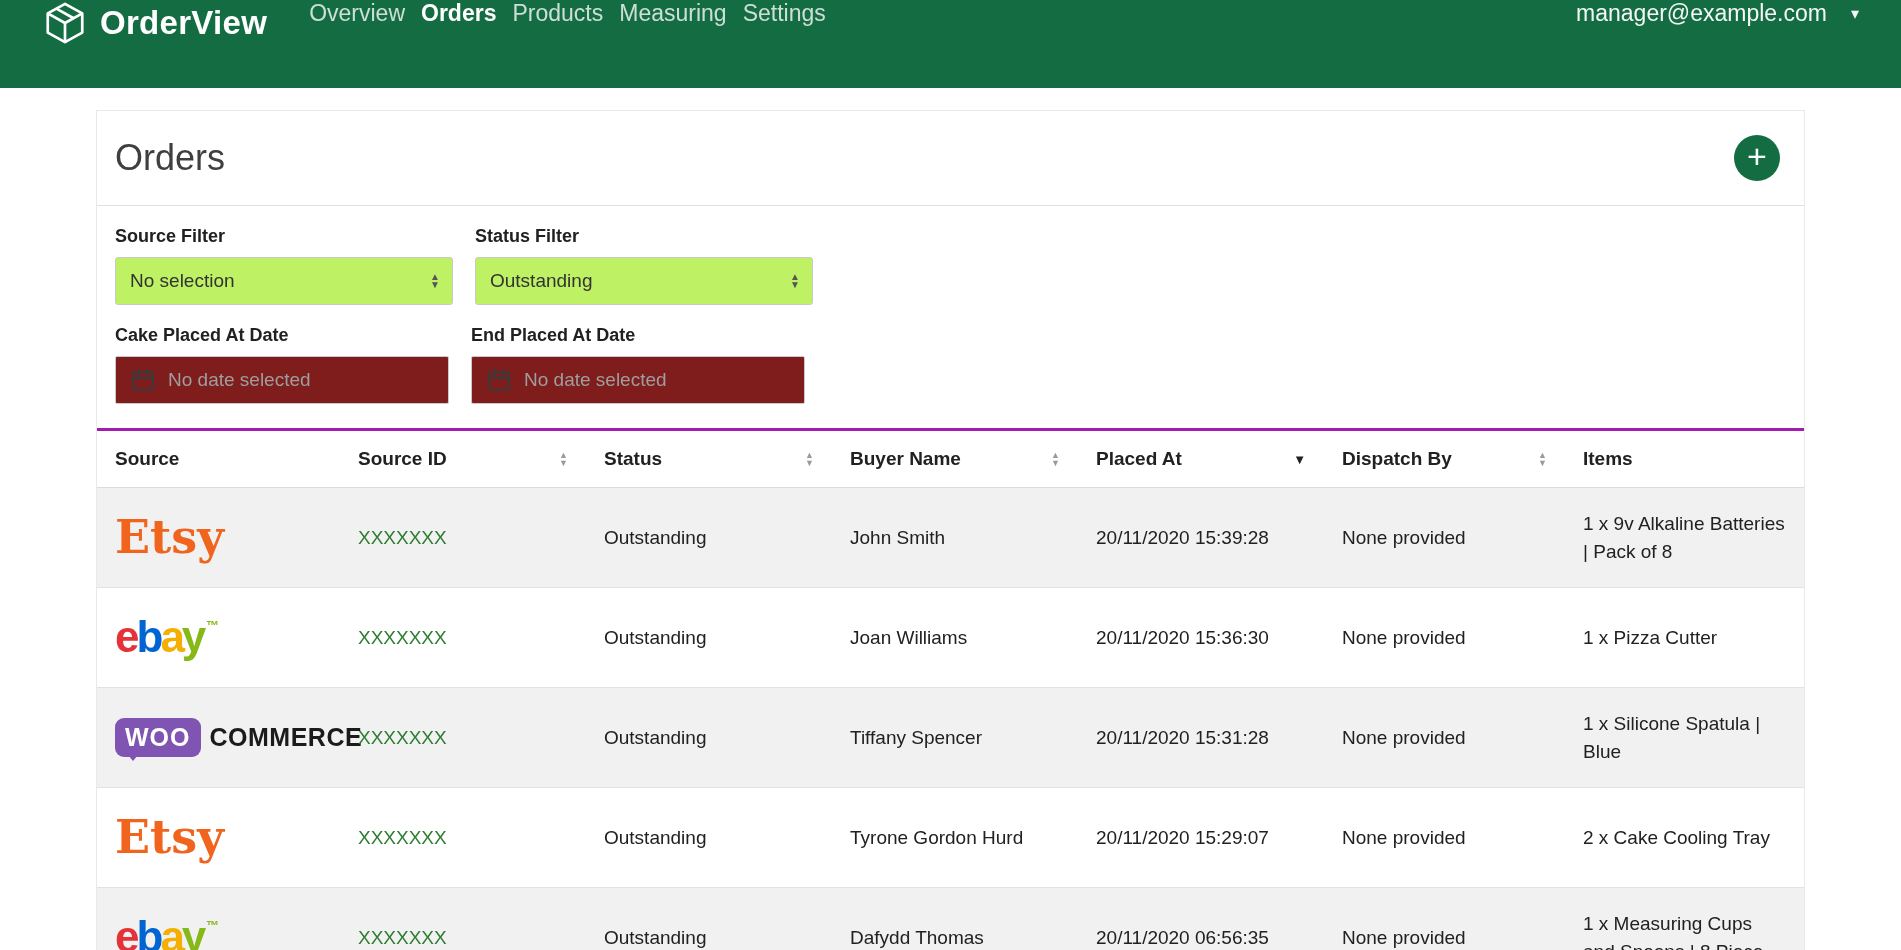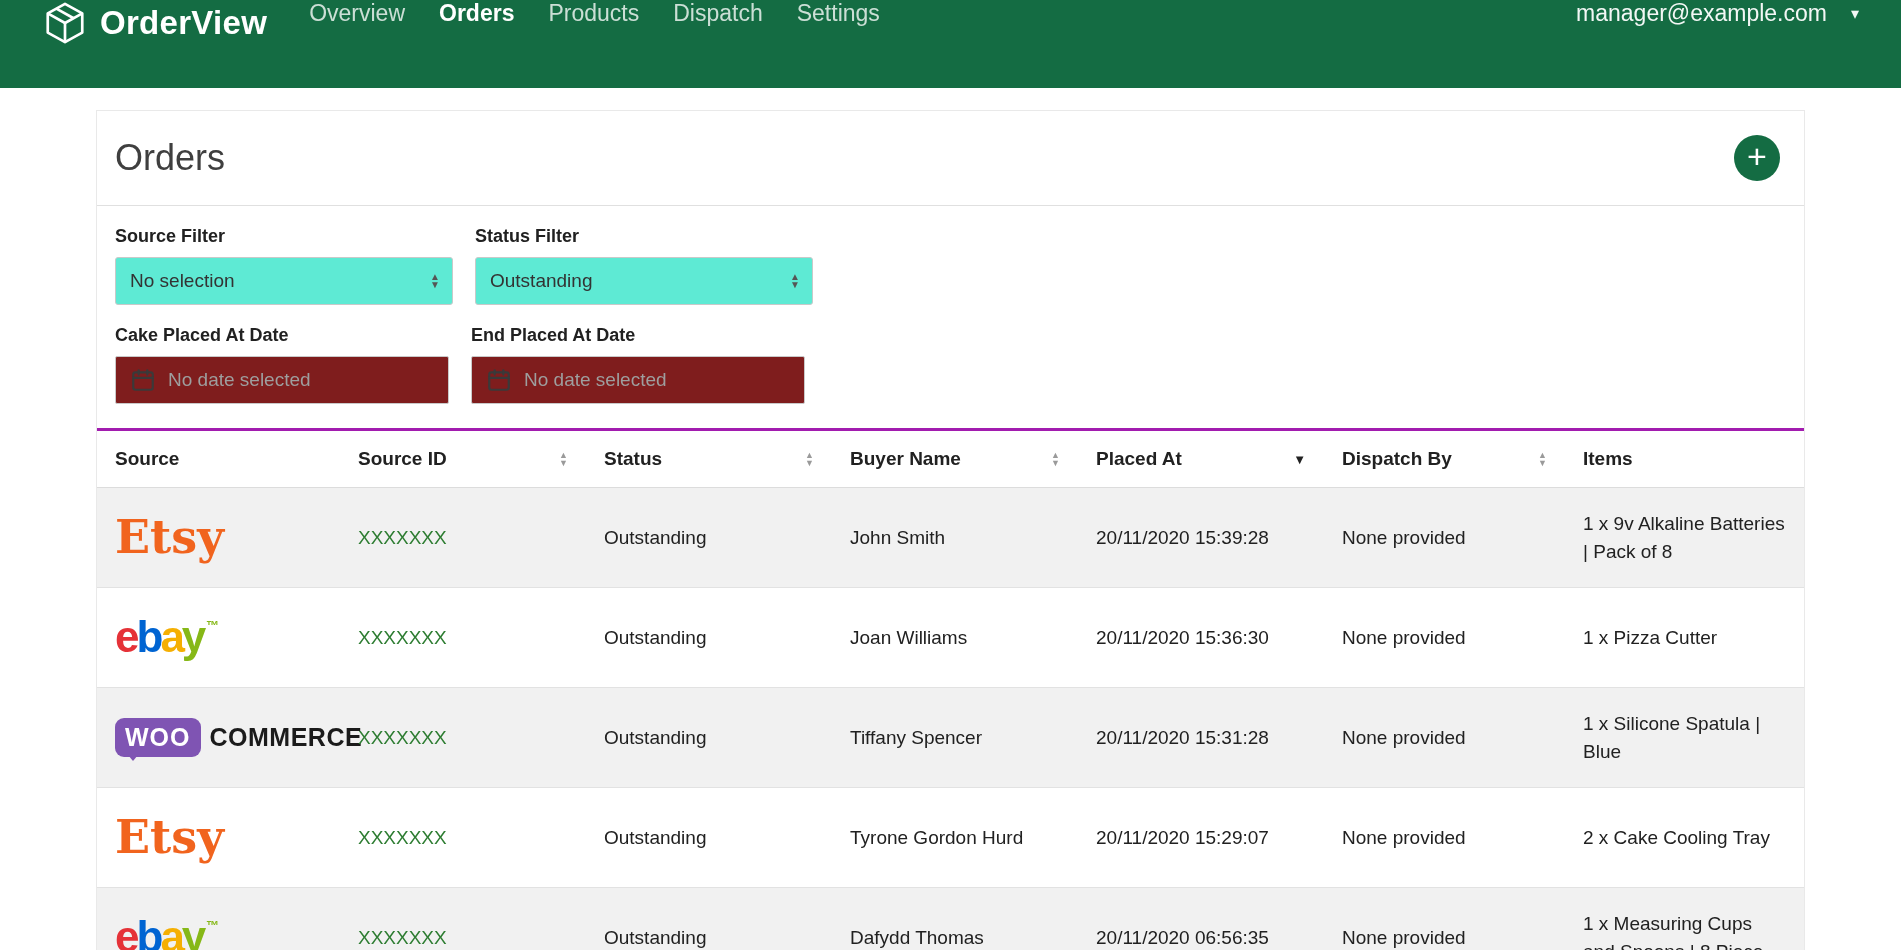--- a/index.html
+++ b/index.html
@@ -11,40 +11,40 @@
   }
   *{box-sizing:border-box;margin:0;padding:0;}
   html,body{width:1901px;height:950px;overflow:hidden;}
   body{background:#ffffff;font-family:"Liberation Sans",sans-serif;color:#212121;}
 
   
   .navbar{height:88px;background:var(--green);display:flex;align-items:flex-start;padding:0 42px;color:#fff;}
   .brand{display:flex;align-items:center;gap:12px;cursor:pointer;}
   .brand-icon svg{display:block;}
   .brand-name{font-size:33px;font-weight:700;letter-spacing:.3px;}
-  .nav-links{display:flex;gap:34px;margin-left:42px;align-items:center;}
+  .nav-links{display:flex;gap:16px;margin-left:42px;align-items:center;}
   .nav-link{font-size:23px;color:rgba(255,255,255,.78);text-decoration:none;cursor:pointer;}
   .nav-link.active{color:#ffffff;font-weight:700;}
   .nav-user{margin-left:auto;display:flex;align-items:center;gap:24px;font-size:23px;cursor:pointer;color:rgba(255,255,255,.95);}
   .caret-down{font-size:16px;line-height:1;}
 
   
   .card{width:1709px;margin:22px auto 0;border:1px solid #e9e9e9;border-bottom:none;background:#fff;}
   .card-header{display:flex;align-items:center;justify-content:space-between;padding:24px 24px 24px 18px;border-bottom:1px solid #e0e0e0;}
   .page-title{font-size:36px;font-weight:400;color:#3f3f3f;}
   .add-button{width:46px;height:46px;border-radius:50%;background:var(--green);color:#fff;border:none;font-size:34px;line-height:40px;cursor:pointer;text-align:center;padding:0 0 4px 0;}
 
   
   .filters{padding:20px 18px 22px;}
   .filter-row{display:flex;gap:22px;}
   .filter-row + .filter-row{margin-top:20px;}
   .filter-label{display:block;font-size:18px;font-weight:700;color:#212121;margin-bottom:10px;}
   .search-input{width:420px;height:48px;border:1px solid #c9c9c9;border-radius:2px;padding:0 14px;font-size:19px;color:#333;font-family:"Liberation Sans",sans-serif;outline:none;}
   .search-input::placeholder{color:#9e9e9e;}
-  .select{width:338px;height:48px;border:1px solid #c9c9c9;border-radius:3px;background:#5eead4;display:flex;align-items:center;justify-content:space-between;padding:0 12px 0 14px;font-size:19px;color:#333;cursor:pointer;}
+  .select{width:338px;height:48px;border:1px solid #c9c9c9;border-radius:3px;background:#bef264;display:flex;align-items:center;justify-content:space-between;padding:0 12px 0 14px;font-size:19px;color:#333;cursor:pointer;}
   .select-arrows{display:flex;flex-direction:column;align-items:center;color:#555;}
   .select-arrows i{font-style:normal;font-size:10px;line-height:8px;}
   .date-input{width:334px;height:48px;border:1px solid #c9c9c9;border-radius:2px;background:#7f1d1d;display:flex;align-items:center;gap:12px;padding:0 14px;font-size:19px;color:#9e9e9e;cursor:pointer;}
   .date-input svg{flex:0 0 auto;display:block;}
 
   
   .orders-table{width:100%;border-collapse:collapse;table-layout:fixed;margin-top:2px;}
   thead th{border-top:3px solid #a21caf;border-bottom:1px solid #dcdcdc;height:58px;padding:0 18px;text-align:left;font-size:19px;font-weight:700;color:#212121;vertical-align:middle;}
   .th-inner{display:flex;align-items:center;justify-content:space-between;}
   .th-label{white-space:nowrap;}
@@ -83,21 +83,21 @@
         <path d="M12 12 V22"></path>
         <path d="M7.5 4.5 L16.5 9.5"></path>
       </svg>
     </span>
     <span class="brand-name">OrderView</span>
   </div>
   <div class="nav-links">
     <a class="nav-link">Overview</a>
     <a class="nav-link active">Orders</a>
     <a class="nav-link">Products</a>
-    <a class="nav-link">Dispatch</a>
+    <a class="nav-link">Measuring</a>
     <a class="nav-link">Settings</a>
   </div>
   <div class="nav-user">
     <span>manager@example.com</span>
     <span class="caret-down">▾</span>
   </div>
 </nav>
 
 <main>
   <section class="card">

